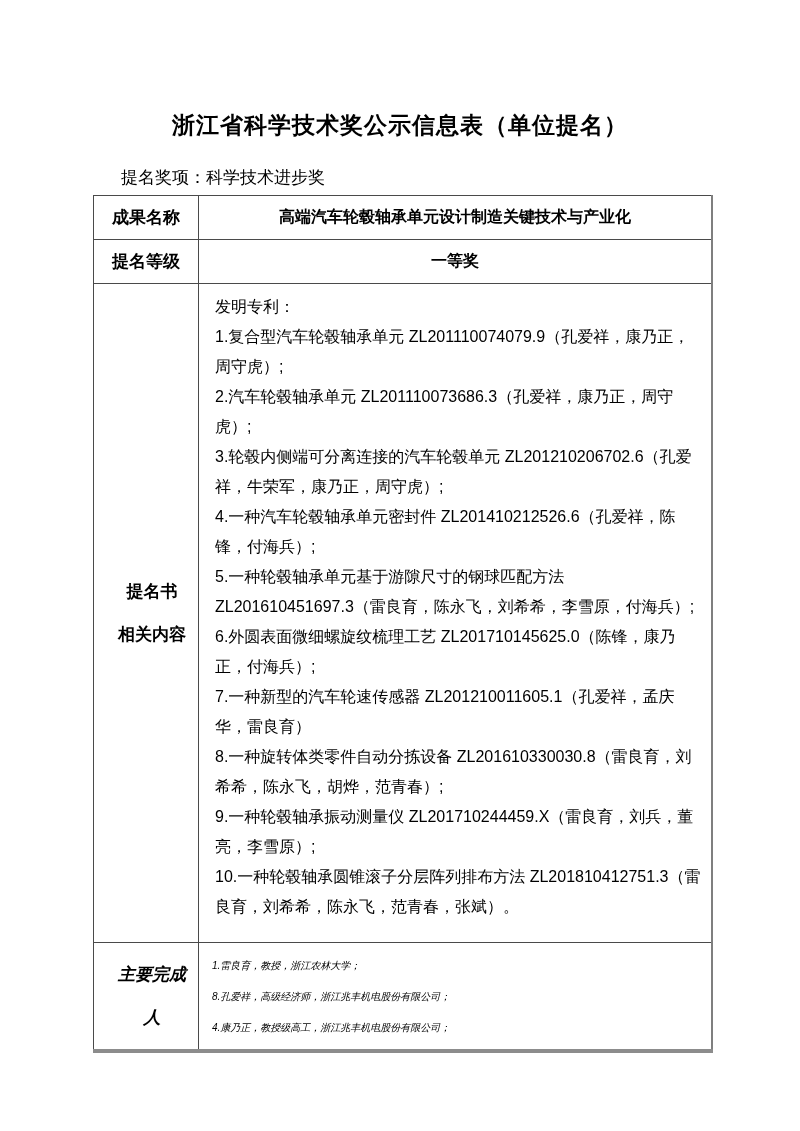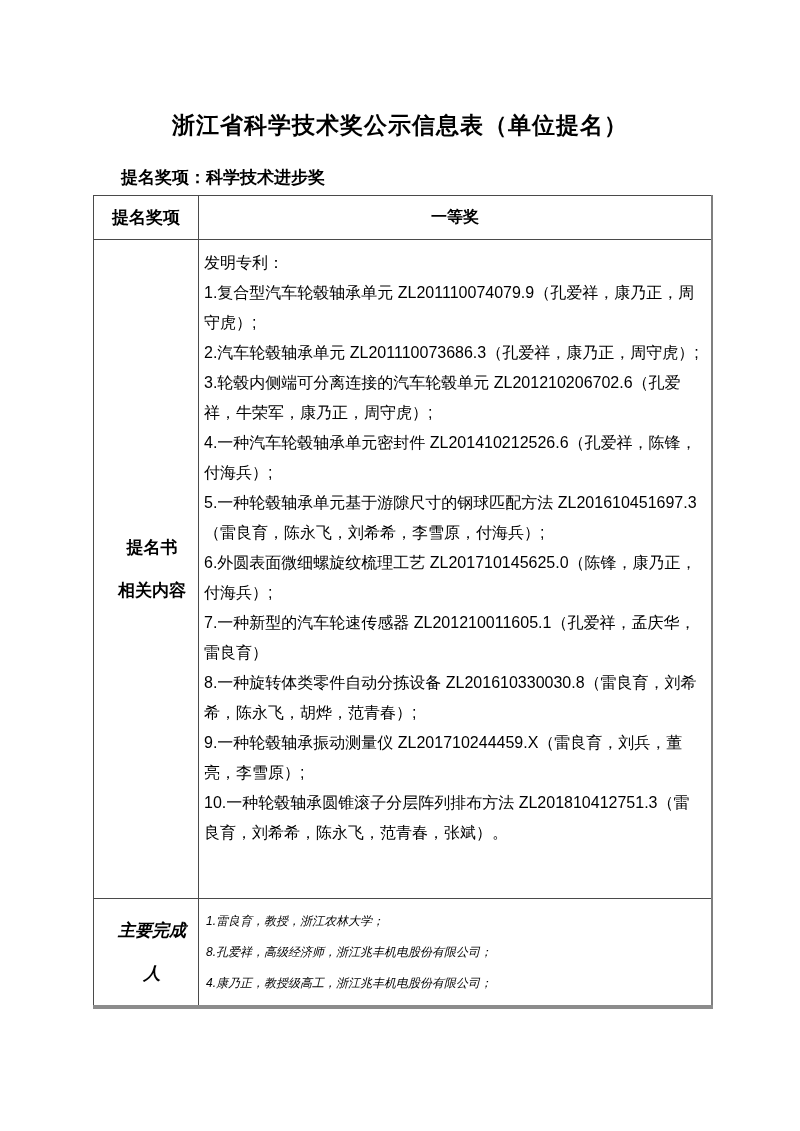--- a/index.html
+++ b/index.html
@@ -23,21 +23,21 @@
   .doc-title {
     padding-top: 110px;
     text-align: center;
     font-size: 23px;
     font-weight: bold;
     letter-spacing: 1px;
   }
   .award-line {
     margin: 25px 0 6px 121px;
     font-size: 17px;
-    font-weight: bold;
+    font-weight: normal;
   }
   table.info-table {
     margin-left: 93px;
     width: 620px;
     border-collapse: collapse;
     table-layout: fixed;
     border: 1px solid #5a5a5a;
     border-right: 2px solid #7f7f7f;
     border-bottom: 4px solid #8c8c8c;
   }
@@ -61,52 +61,56 @@
   .row-content td { height: 650px; }
   .row-members td { height: 104px; font-style: italic; }
   .value-center {
     text-align: center;
     vertical-align: middle;
     font-weight: bold;
     font-size: 16px;
   }
   .content-cell {
     vertical-align: top;
-    padding: 8px 10px 0 5px;
+    padding: 8px 10px 0 16px;
     font-size: 16px;
     line-height: 30px;
   }
   .content-cell p { margin: 0; }
   .members-cell {
     vertical-align: middle;
-    padding: 0 10px 0 7px;
-    font-size: 12px;
+    padding: 0 10px 0 13px;
+    font-size: 10px;
     line-height: 31px;
   }
   .members-cell p { margin: 0; }
 </style>
 </head>
 <body>
 
 <div class="page">
 
   <div class="doc-title">浙江省科学技术奖公示信息表（单位提名）</div>
 
   <div class="award-line">提名奖项：科学技术进步奖</div>
 
   <table class="info-table">
     <colgroup>
       <col class="label-col">
       <col>
     </colgroup>
 
     <tbody>
+        <tr class="row-result">
+      <td class="label-cell">成果名称</td>
+      <td class="value-center">高端汽车轮毂轴承单元设计制造关键技术与产业化</td>
+    </tr>
 
     <tr class="row-grade">
-      <td class="label-cell">提名奖项</td>
+      <td class="label-cell">提名等级</td>
       <td class="value-center">一等奖</td>
     </tr>
 
     <tr class="row-content">
       <td class="label-cell">
         <span class="lbl-line">提名书</span>
         <span class="lbl-line">相关内容</span>
       </td>
       <td class="content-cell">
         <p>发明专利：</p>

